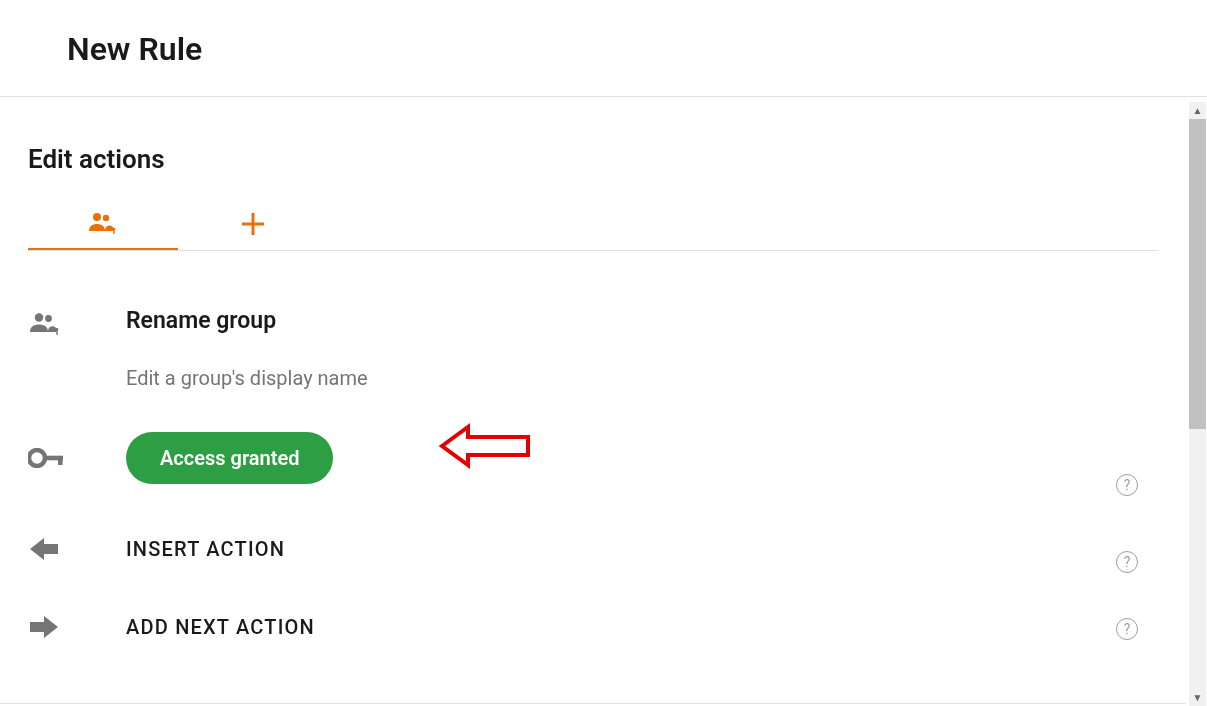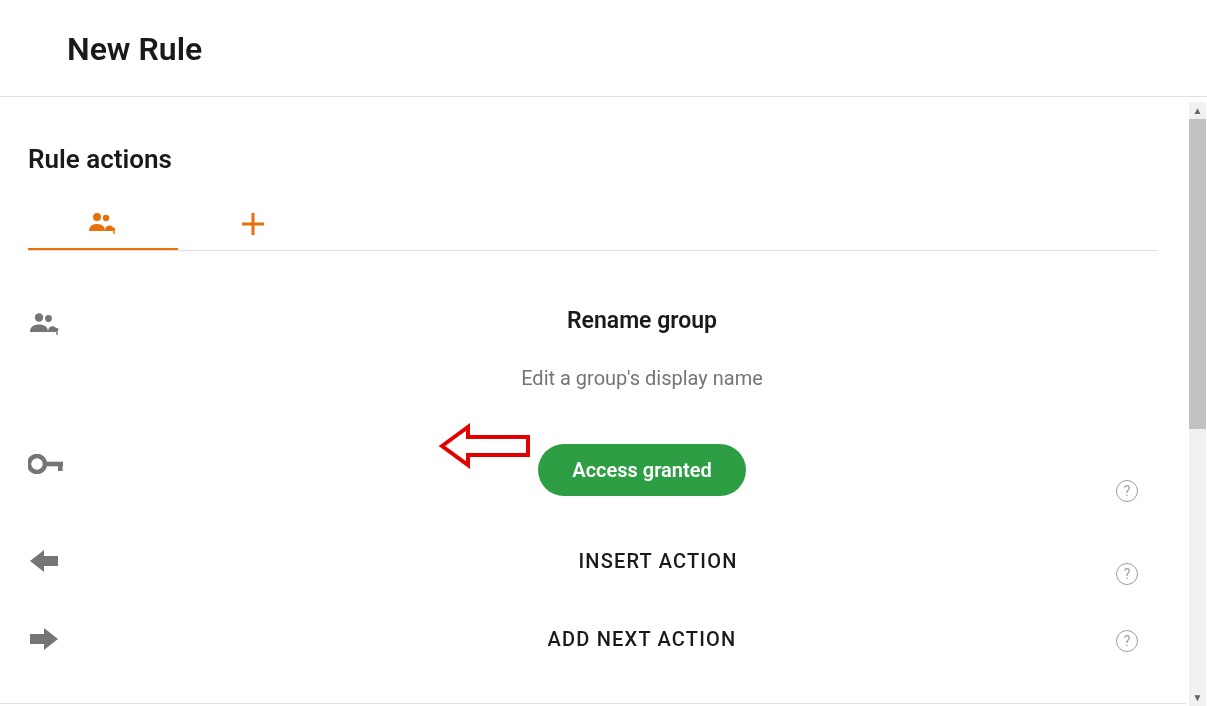--- a/index.html
+++ b/index.html
@@ -112,21 +112,20 @@
       font-weight: 300;
     }
     .action-list {
       padding-top: 56px;
     }
     .action-row {
       display: flex;
       align-items: flex-start;
       padding: 0 0 42px 0;
       position: relative;
-      text-align: center;
     }
     .action-row.center {
       align-items: center;
     }
     .row-icon {
       width: 48px;
       flex-shrink: 0;
       color: #757575;
       font-size: 24px;
       display: flex;
@@ -161,21 +160,20 @@
     .badge {
       display: inline-flex;
       align-items: center;
       justify-content: center;
       background: #2e9e44;
       color: #fff;
       font-size: 20px;
       font-weight: 600;
       padding: 14px 34px;
       border-radius: 32px;
-      margin-top: 12px;
     }
     .help-icon {
       position: absolute;
       right: 20px;
       top: 50%;
       transform: translateY(-50%);
       width: 22px;
       height: 22px;
       border: 1.5px solid #9e9e9e;
       border-radius: 50%;
@@ -210,21 +208,21 @@
 <div class="divider"></div>
 
 <div class="scrollbar-outer">
   <div class="arrow-up">▲</div>
   <div class="thumb"></div>
   <div class="arrow-down">▼</div>
 </div>
 
 <div class="content-area">
 
-  <h2 class="section-title">Rule actions</h2>
+  <h2 class="section-title">Edit actions</h2>
 
   <div class="tabs">
     <div class="tab active">
       <span class="tab-icon">
         <svg width="32" height="24" viewBox="0 0 32 24">
           <circle cx="10" cy="6" r="4" fill="#e8710a"></circle>
           <circle cx="19" cy="7" r="3.2" fill="#e8710a"></circle>
           <path d="M2 20 C2 14 7 13 10 13 C13 13 18 14 18 20 Z" fill="#e8710a"></path>
           <path d="M18 20 C18 15 21 14.5 22.5 14.5 C24 14.5 27 15 27 20 Z" fill="#e8710a"></path>
           <circle cx="27" cy="18" r="1.3" fill="#e8710a"></circle>
@@ -273,21 +271,21 @@
         <span class="badge">Access granted</span>
         <div class="annotation-arrow">
           <svg width="100" height="52" viewBox="0 0 100 52">
             <path d="M 8 26 L 34 7 L 34 17 L 94 17 L 94 35 L 34 35 L 34 45 Z" fill="none" stroke="#e30000" stroke-width="4" stroke-linejoin="miter"></path>
           </svg>
         </div>
       </div>
       <div class="help-icon offset1">?</div>
     </div>
 
-    <div class="action-row center" style="padding-bottom:52px;gap:32px;">
+    <div class="action-row center" style="padding-bottom:52px;">
       <div class="row-icon center">
         <svg width="32" height="26" viewBox="0 0 32 26">
           <path d="M 2 13 L 16 2 L 16 8 L 30 8 L 30 18 L 16 18 L 16 24 Z" fill="#757575"></path>
         </svg>
       </div>
       <div class="row-body">
         <div class="row-label">INSERT ACTION</div>
       </div>
       <div class="help-icon offset2">?</div>
     </div>

